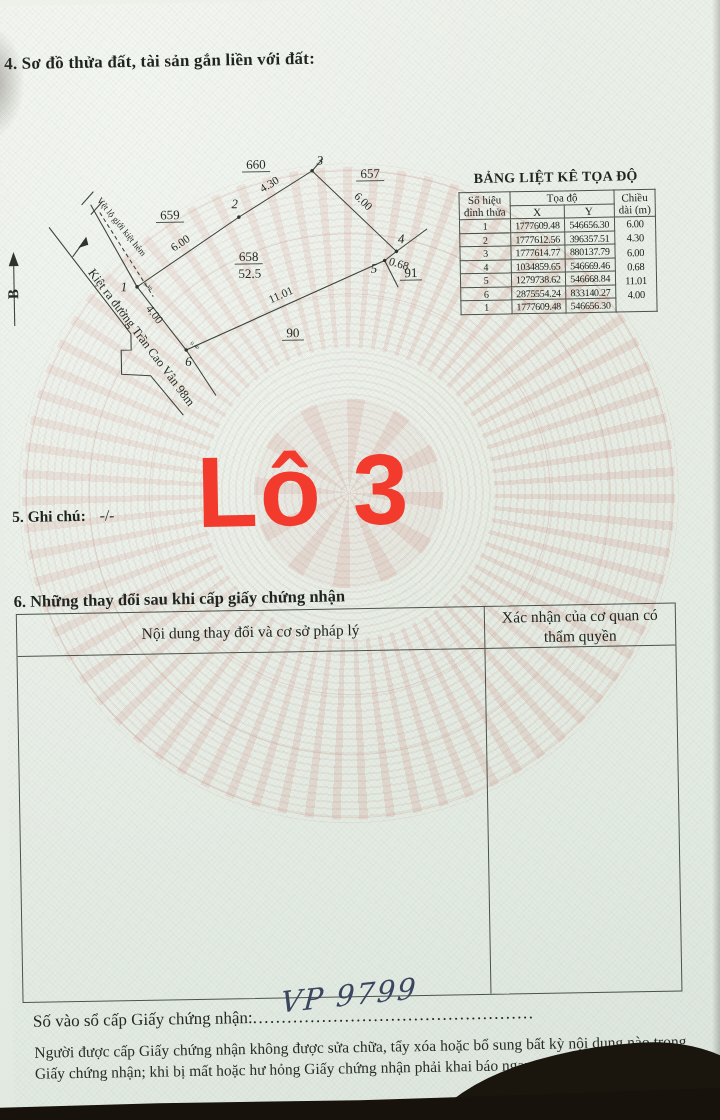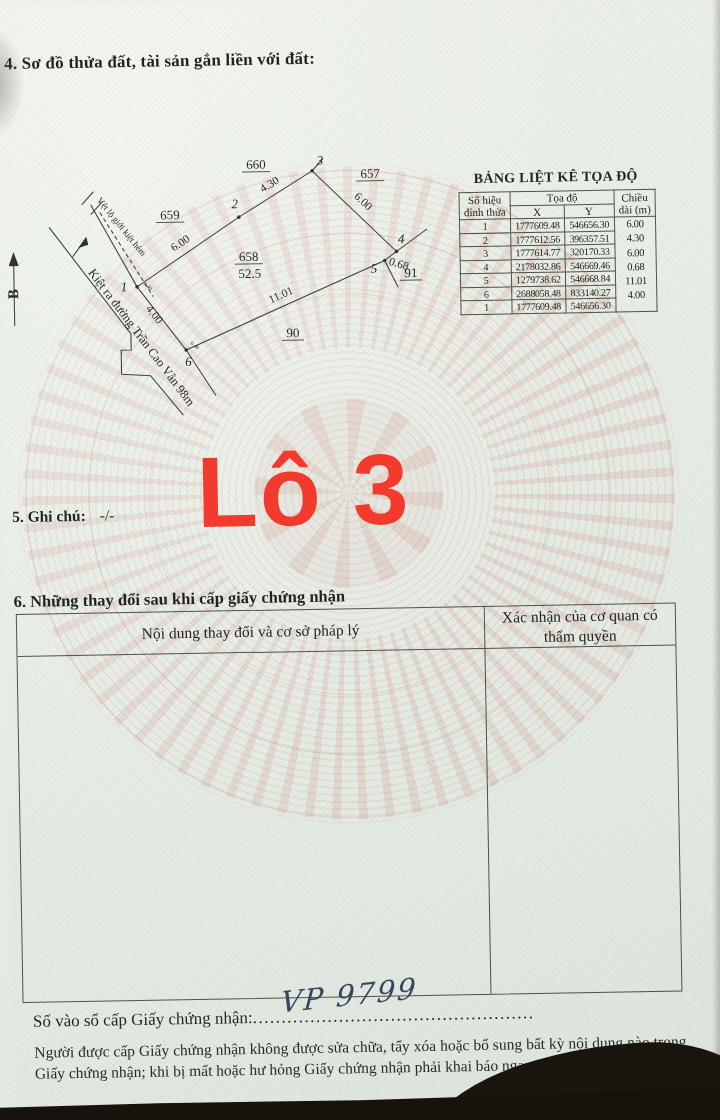--- a/index.html
+++ b/index.html
@@ -194,35 +194,35 @@
           </td>
         </tr>
         <tr>
               <td>2</td>
               <td>1777612.56</td>
               <td>396357.51</td>
             </tr>
         <tr>
               <td>3</td>
               <td>1777614.77</td>
-              <td>320170.33</td>
+              <td>880137.79</td>
             </tr>
         <tr>
               <td>4</td>
-              <td>2178032.86</td>
+              <td>1034859.65</td>
               <td>546669.46</td>
             </tr>
         <tr>
               <td>5</td>
               <td>1279738.62</td>
               <td>546668.84</td>
             </tr>
         <tr>
               <td>6</td>
-              <td>2688058.48</td>
+              <td>2875554.24</td>
               <td>833140.27</td>
             </tr>
         <tr>
               <td>1</td>
               <td>1777609.48</td>
               <td>546656.30</td>
             </tr>
       </tbody>
         </table>
     </div>

